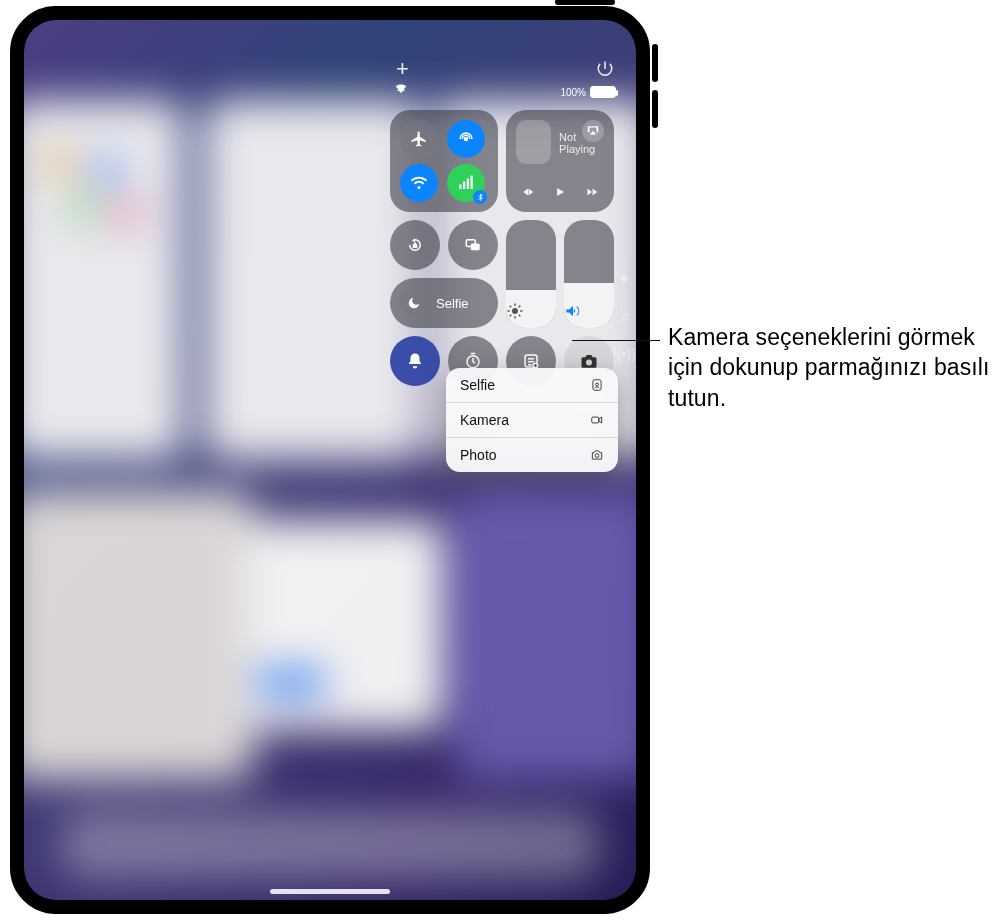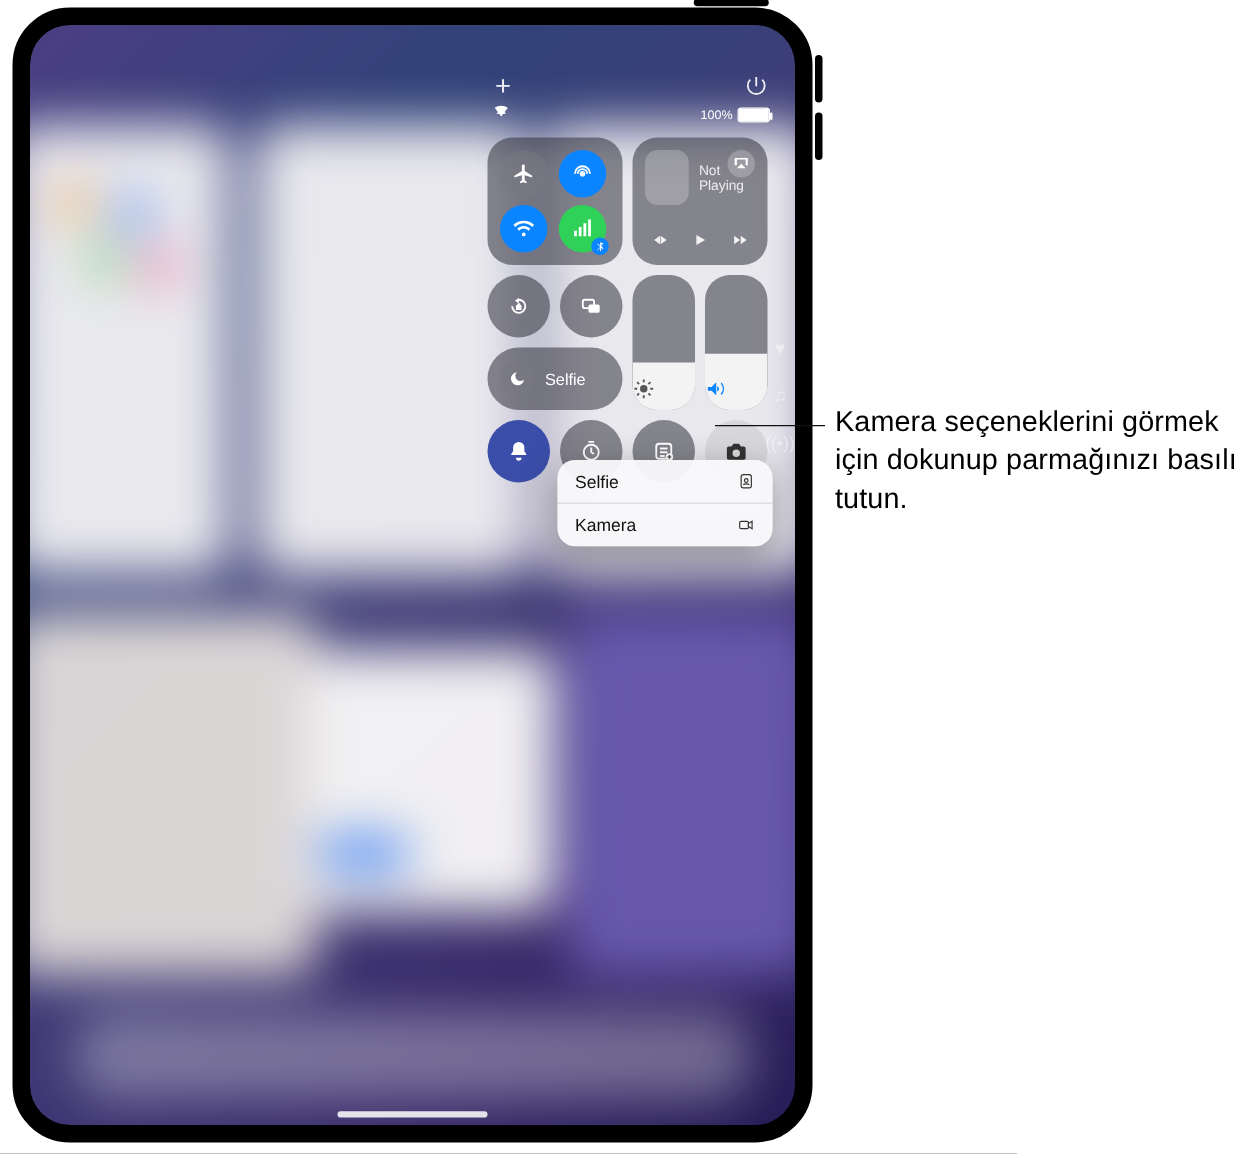--- a/index.html
+++ b/index.html
@@ -491,20 +491,29 @@
       </div>
       <div class="item">
         <span>Kamera</span>
         <span class="icon">
           <svg class="ico sm" viewBox="0 0 24 24" style="fill:none;stroke:#333;stroke-width:1.6">
               <rect x="3" y="7" width="12" height="10" rx="2"></rect>
               <path d="M15 10l5-3v10l-5-3z"></path>
             </svg>
         </span>
       </div>
+      <div class="item">
+        <span>Photo</span>
+        <span class="icon">
+          <svg class="ico sm" viewBox="0 0 24 24" style="fill:none;stroke:#333;stroke-width:1.6">
+              <path d="M4 8h3l2-3h6l2 3h3v11H4z"></path>
+              <circle cx="12" cy="13" r="3.2"></circle>
+            </svg>
+        </span>
+      </div>
     </div>
 
     <div class="home-indicator"></div>
   </div>
 </div>
 
 <div class="hw-button" style="left:555px; top:-1px; width:60px; height:6px; border-radius:3px; position:absolute; background:#000;"></div>
 <div class="hw-button" style="left:652px; top:44px; width:6px; height:38px; border-radius:3px; position:absolute; background:#000;"></div>
 <div class="hw-button" style="left:652px; top:90px; width:6px; height:38px; border-radius:3px; position:absolute; background:#000;"></div>
 

